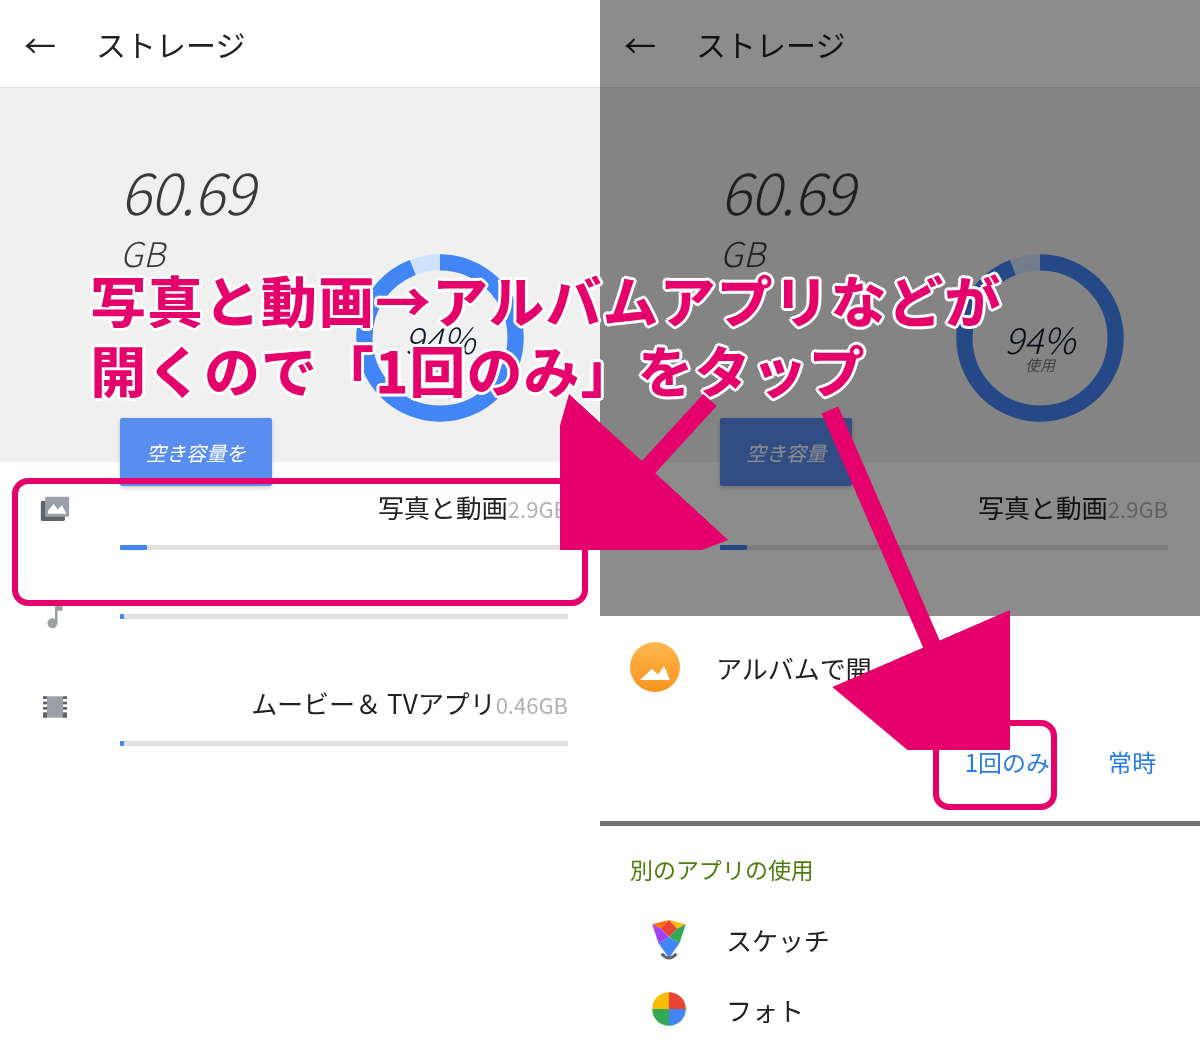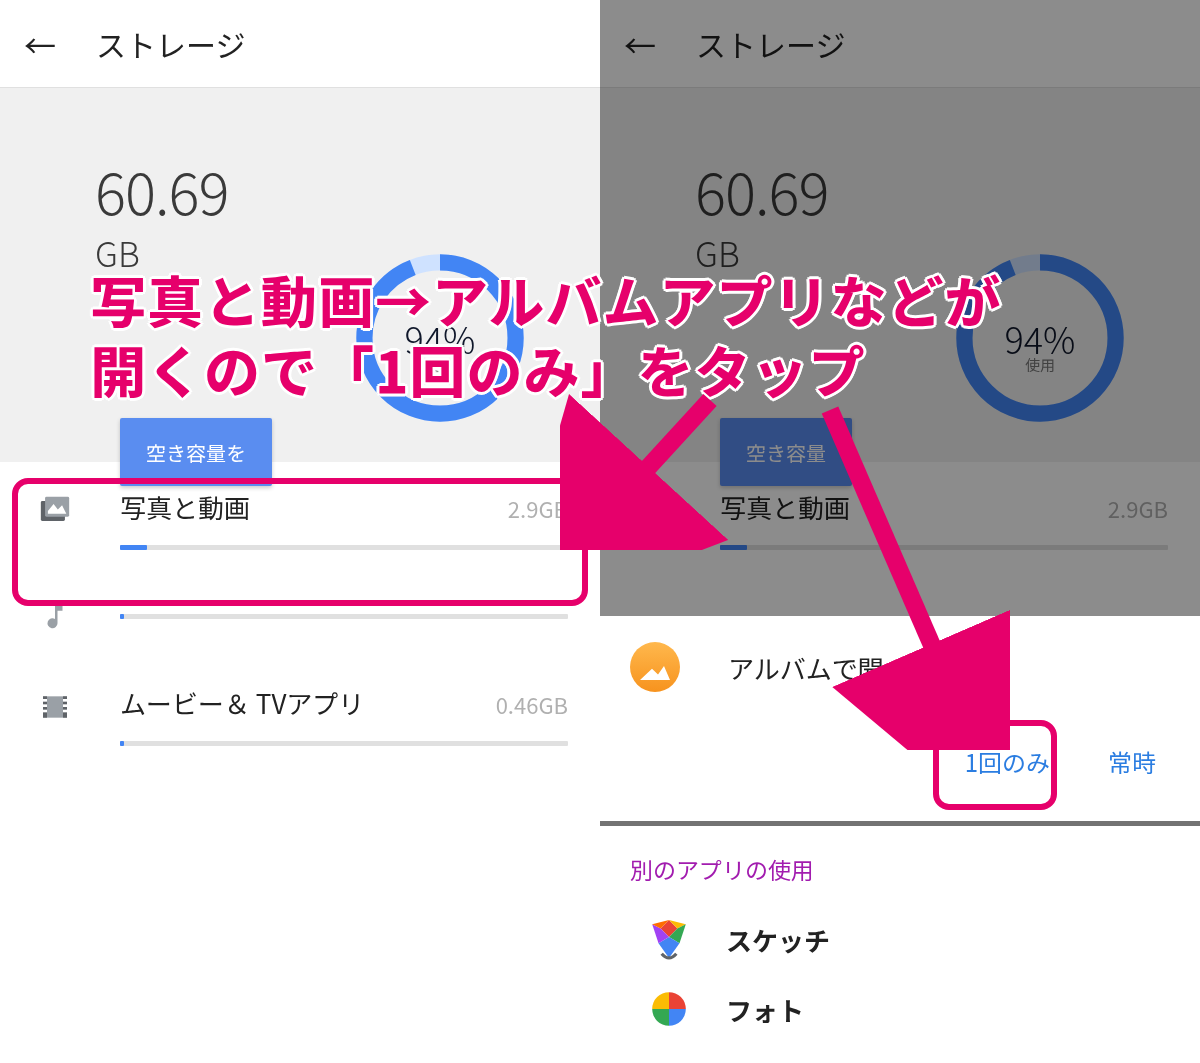--- a/index.html
+++ b/index.html
@@ -6,52 +6,52 @@
   html, body { width: 1200px; height: 1063px; font-family: "Hiragino Kaku Gothic ProN", "Noto Sans JP", sans-serif; background: #fff; overflow: hidden; }
   .stage { position: relative; width: 1200px; height: 1063px; }
   .phone { position: absolute; top: 0; width: 600px; height: 1063px; background: #fff; overflow: hidden; }
   .phone.right { left: 600px; }
   .phone.left { left: 0; }
 
   .topbar { height: 88px; display: flex; align-items: center; padding: 0 24px; border-bottom: 1px solid #e0e0e0; background: #fff; }
   .back { font-size: 32px; color: #222; margin-right: 40px; line-height: 1; }
   .title { font-size: 30px; color: #222; }
 
-  .summary { height: 374px; background: #f0f0f0; position: relative; padding: 60px 0 0 95px; }
+  .summary { height: 374px; background: #f0f0f0; position: relative; padding: 60px 0 0 120px; font-style: italic; }
   .used-num { font-size: 58px; font-weight: 300; color: #3a3a3a; letter-spacing: -1px; }
   .used-unit { font-size: 34px; font-weight: 300; color: #3a3a3a; margin-top: -4px; }
   .free-btn { position: absolute; left: 120px; top: 330px; height: 68px; padding: 0 26px; background: #5a8df0; color: #fff; font-size: 20px; border-radius: 2px; display: inline-flex; align-items: center; box-shadow: 0 2px 4px rgba(0,0,0,0.2); }
   .ring { position: absolute; right: 70px; top: 160px; width: 180px; height: 180px; }
   .ring svg { width: 180px; height: 180px; transform: rotate(-90deg); }
   .ring-pct { position: absolute; top: 0; left: 0; width: 180px; height: 180px; display: flex; align-items: center; justify-content: center; font-size: 36px; font-weight: 300; color: #0f172a; }
   .ring-sub { position: absolute; top: 106px; left: 0; width: 180px; text-align: center; font-size: 15px; color: #777; }
 
   .cat-list { background: #fff; }
   .cat { padding: 26px 32px 18px 32px; display: flex; align-items: flex-start; }
   .cat-icon { width: 46px; height: 46px; display: flex; align-items: center; justify-content: center; color: #666; flex-shrink: 0; }
   .cat-body { flex: 1; margin-left: 42px; }
-  .cat-row { display: flex; align-items: baseline; justify-content: space-between; }
+  .cat-row { display: flex; align-items: baseline; justify-content: flex-end; }
   .cat-name { font-size: 26px; color: #222; }
   .cat-size { font-size: 22px; color: #b0b0b0; }
   .cat-bar { margin-top: 20px; height: 5px; background: #e0e0e0; position: relative; border-radius: 1px; }
   .cat-bar-fill { position: absolute; top: 0; left: 0; height: 5px; background: #4285f4; border-radius: 1px; }
 
   .highlight-box { position: absolute; border: 6px solid #e6006b; border-radius: 16px; pointer-events: none; }
 
   .dim { position: absolute; top: 0; left: 0; width: 600px; height: 616px; background: rgba(0,0,0,0.45); }
 
   .chooser { position: absolute; top: 616px; left: 0; width: 600px; background: #fff; }
   .chooser-row { display: flex; align-items: center; padding: 26px 30px; }
   .album-icon { width: 50px; height: 50px; border-radius: 25px; background: linear-gradient(180deg,#ffb84d 0%, #f7931e 100%); position: relative; flex-shrink: 0; }
   .album-icon::after { content:""; position:absolute; left:10px; right:10px; bottom:12px; height:14px; background:#fff; clip-path: polygon(0 100%, 40% 20%, 60% 60%, 80% 0, 100% 100%); }
-  .chooser-label { font-size: 26px; color: #222; margin-left: 48px; }
+  .chooser-label { font-size: 26px; color: #222; margin-left: 36px; }
   .chooser-actions { display: flex; justify-content: flex-end; padding: 20px 40px 36px 40px; border-bottom: 5px solid #737373; }
   .chooser-btn { font-size: 24px; color: #2b7de1; margin-left: 50px; padding: 6px 4px; }
-  .alt-title { padding: 26px 30px 18px 30px; font-size: 23px; color: #a21caf; }
-  .alt-app { display: flex; align-items: center; padding: 14px 30px; font-weight: bold; }
+  .alt-title { padding: 26px 30px 18px 30px; font-size: 23px; color: #4d7c0f; }
+  .alt-app { display: flex; align-items: center; padding: 14px 30px; }
   .alt-icon { width: 42px; height: 42px; margin-left: 18px; margin-right: 36px; flex-shrink: 0; }
   .alt-label { font-size: 26px; color: #222; }
 
   .anno { position: absolute; font-size: 56px; font-weight: 800; line-height: 1.4; letter-spacing: 1px; color: #e6006b; text-shadow: -2px -2px 0 #fff, 2px -2px 0 #fff, -2px 2px 0 #fff, 2px 2px 0 #fff, -3px 0 0 #fff, 3px 0 0 #fff, 0 -3px 0 #fff, 0 3px 0 #fff; white-space: nowrap; }
   .arrow { position: absolute; }
 </style>
 </head>
 <body>
 <div class="stage">
 

